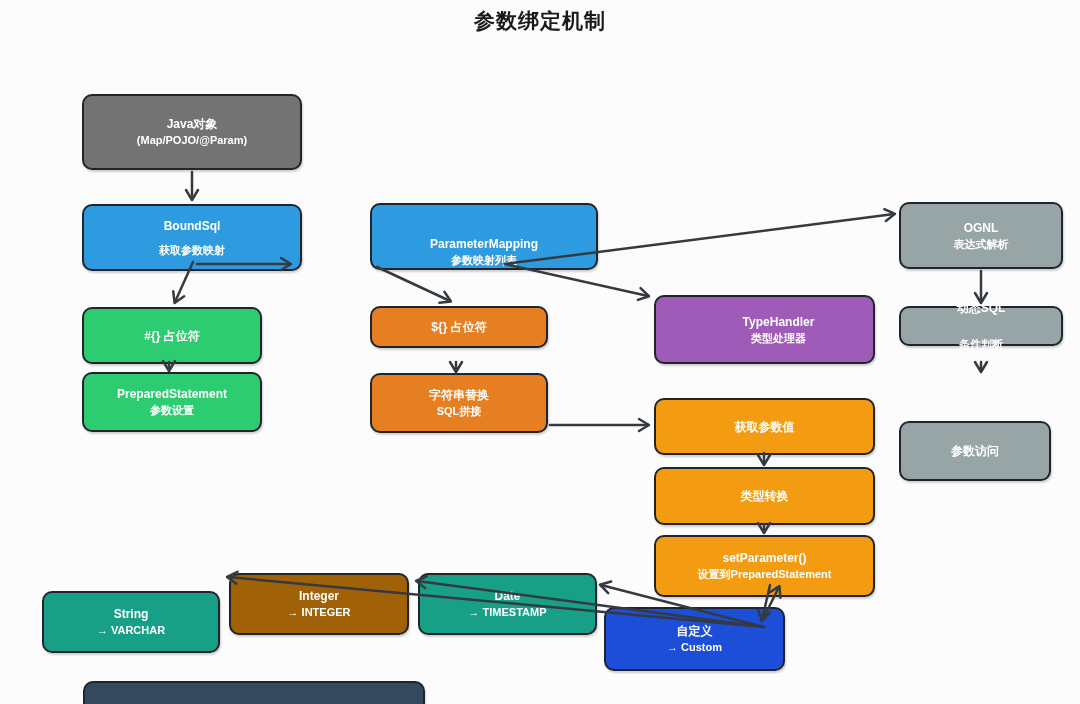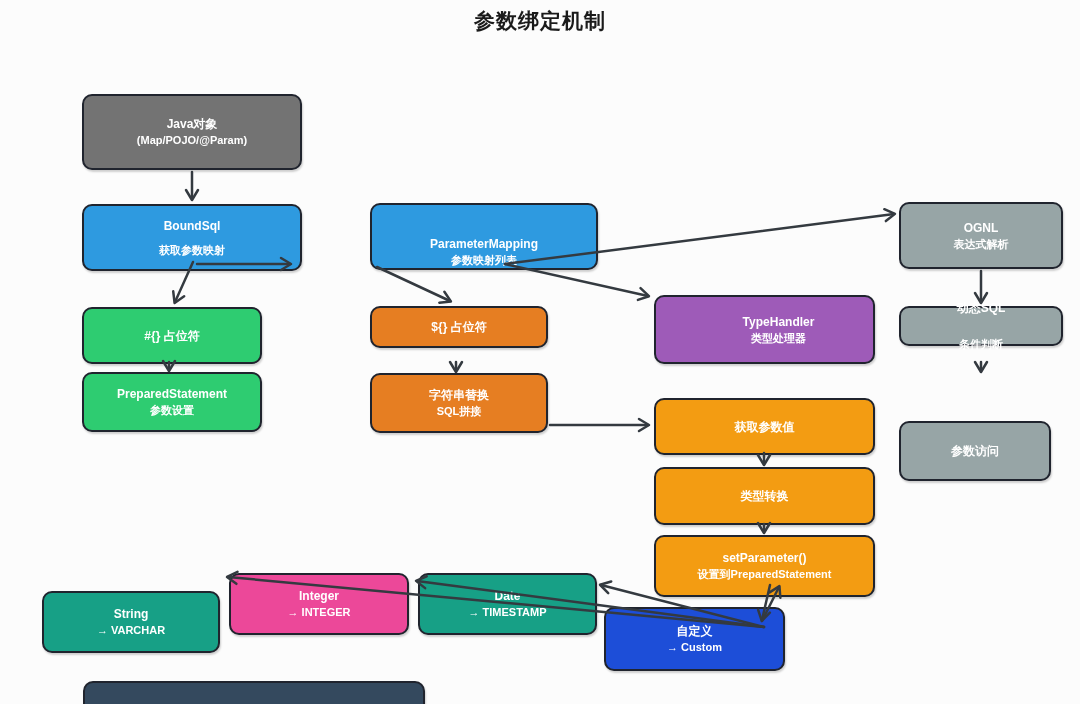--- a/index.html
+++ b/index.html
@@ -125,21 +125,21 @@
   <div class="node" style="left: 654px; top: 535px; width: 221px; height: 62px; background: rgb(243, 156, 18);">
     <div class="l1">setParameter()</div>
     <div class="l2">设置到PreparedStatement</div>
   </div>
 
   <div class="node" style="left: 42px; top: 591px; width: 178px; height: 62px; background: rgb(23, 160, 134);">
     <div class="l1">String</div>
     <div class="l2">→ VARCHAR</div>
   </div>
 
-  <div class="node" style="left: 229px; top: 573px; width: 180px; height: 62px; background: #ec4899;">
+  <div class="node" style="left: 229px; top: 573px; width: 180px; height: 62px; background: #a16207;">
     <div class="l1">Integer</div>
     <div class="l2">→ INTEGER</div>
   </div>
 
   <div class="node" style="left: 418px; top: 573px; width: 179px; height: 62px; background: rgb(23, 160, 134);">
     <div class="l1">Date</div>
     <div class="l2">→ TIMESTAMP</div>
   </div>
 
   <div class="node on-top" style="left: 604px; top: 570px; width: 181px; height: 64px; background: #1d4ed8; margin-top: 37px;">

